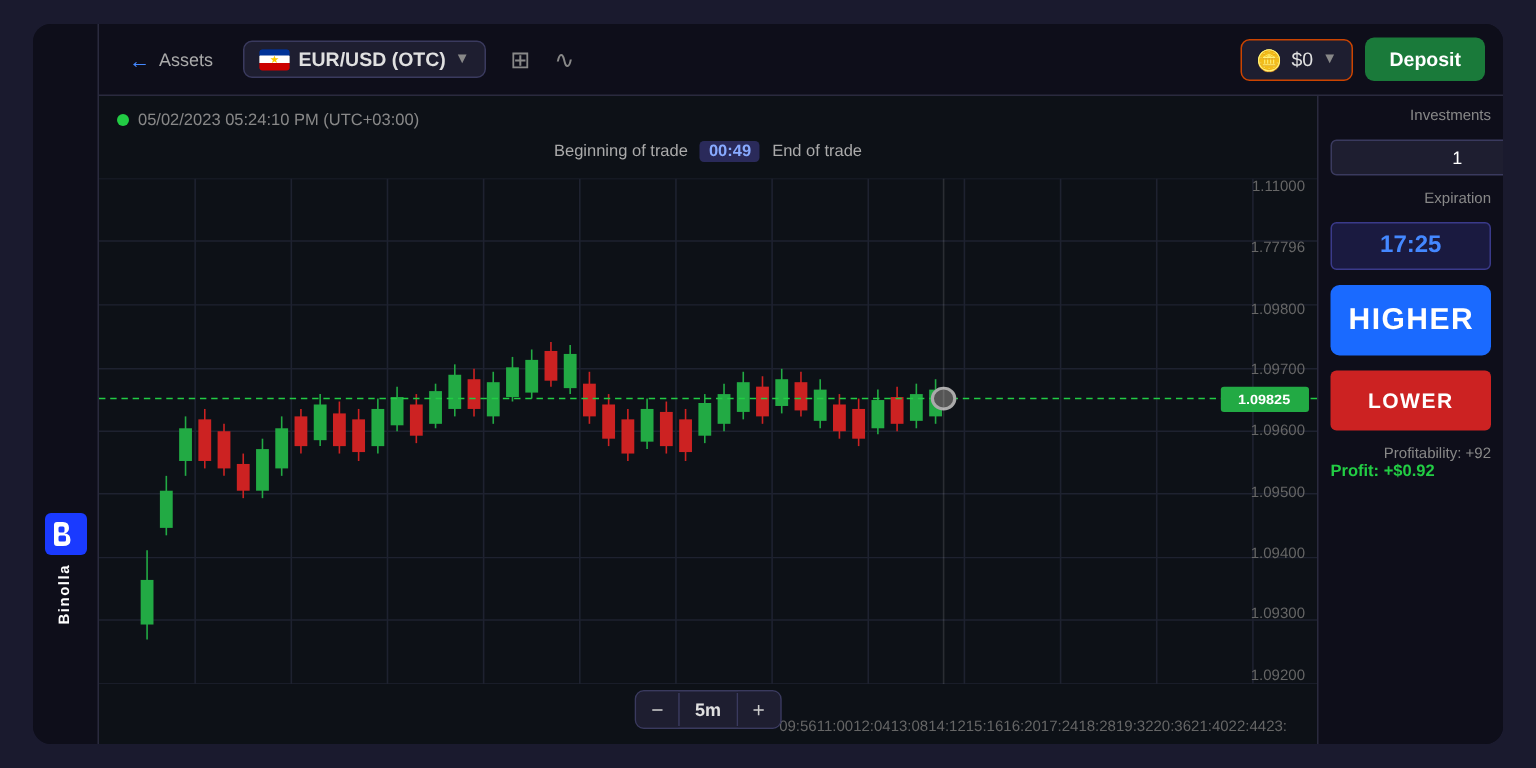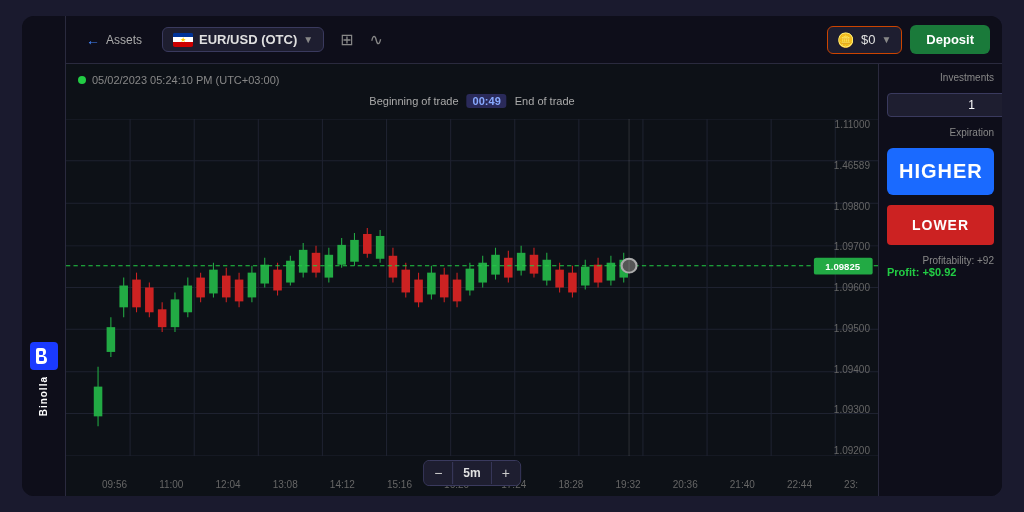--- a/index.html
+++ b/index.html
@@ -225,21 +225,21 @@
       font-size: 10px;
       text-align: right;
     }
     
     .x-axis {
       position: absolute;
       bottom: 6px;
       left: 16px;
       right: 0;
       display: flex;
-      justify-content: space-between;
+      justify-content: flex-end;
       padding: 0 20px;
     }
     .x-time {
       color: #666;
       font-size: 10px;
     }
     
     .zoom-controls {
       position: absolute;
       bottom: 10px;
@@ -580,21 +580,21 @@
 
             <line x1="527" y1="0" x2="527" y2="340" stroke="rgba(255,255,255,0.12)" stroke-width="1"></line>
 
             <rect x="700" y="140" width="55" height="17" rx="2" fill="#22aa44"></rect>
             <text x="727" y="152" fill="white" font-size="9" font-weight="700" text-anchor="middle">1.09825</text>
           </svg>
         </div>
 
         <div class="y-axis">
           <span class="y-price">1.11000</span>
-          <span class="y-price">1.46589</span>
+          <span class="y-price">1.77796</span>
           <span class="y-price">1.09800</span>
           <span class="y-price">1.09700</span>
           <span class="y-price">1.09600</span>
           <span class="y-price">1.09500</span>
           <span class="y-price">1.09400</span>
           <span class="y-price">1.09300</span>
           <span class="y-price">1.09200</span>
         </div>
 
         <div class="x-axis">
@@ -621,20 +621,21 @@
         </div>
       </div>
 
       <div class="right-panel">
         <div class="investments-label">Investments</div>
         <div class="investment-row">
           <input class="investment-input" type="text" value="1" style="">
 
         </div>
         <div class="expiration-label">Expiration</div>
+        <div class="expiration-value">17:25</div>
         <button class="higher-btn">HIGHER</button>
         <button class="lower-btn">LOWER</button>
         <div>
           <div class="profitability">Profitability: +92</div>
           <div class="profit-value">Profit: +$0.92</div>
         </div>
       </div>
     </div>
   </div>
 </div>

